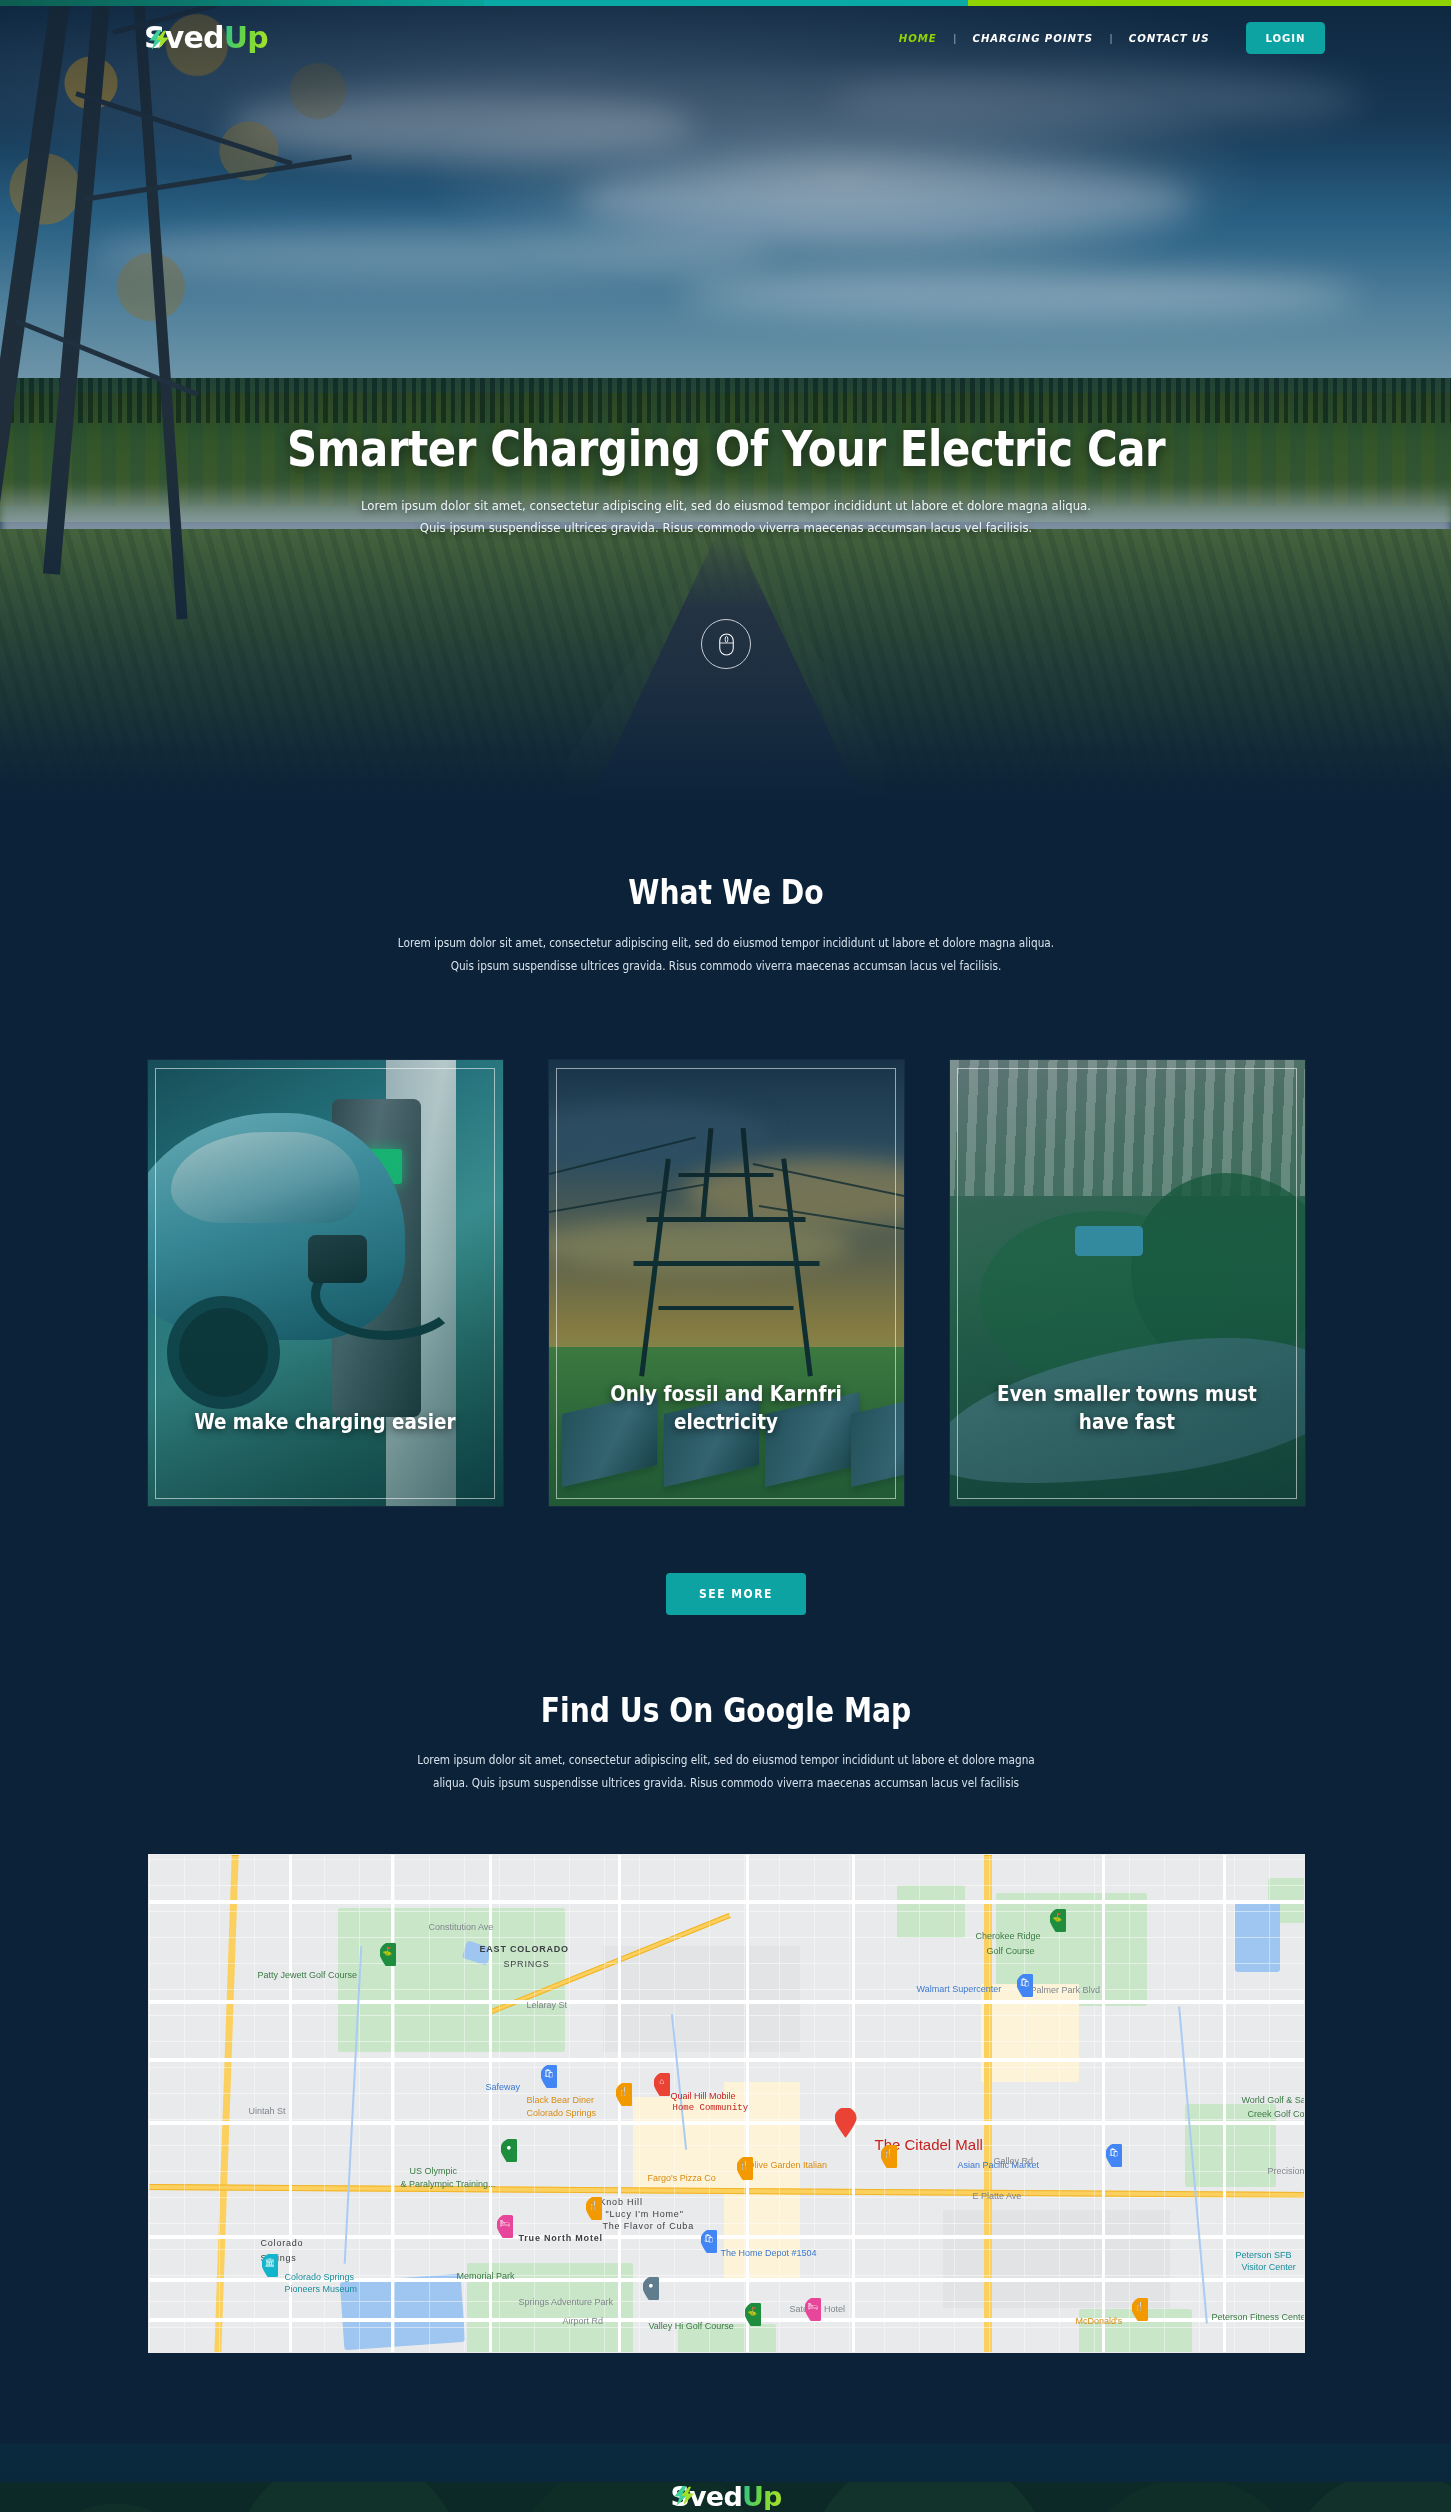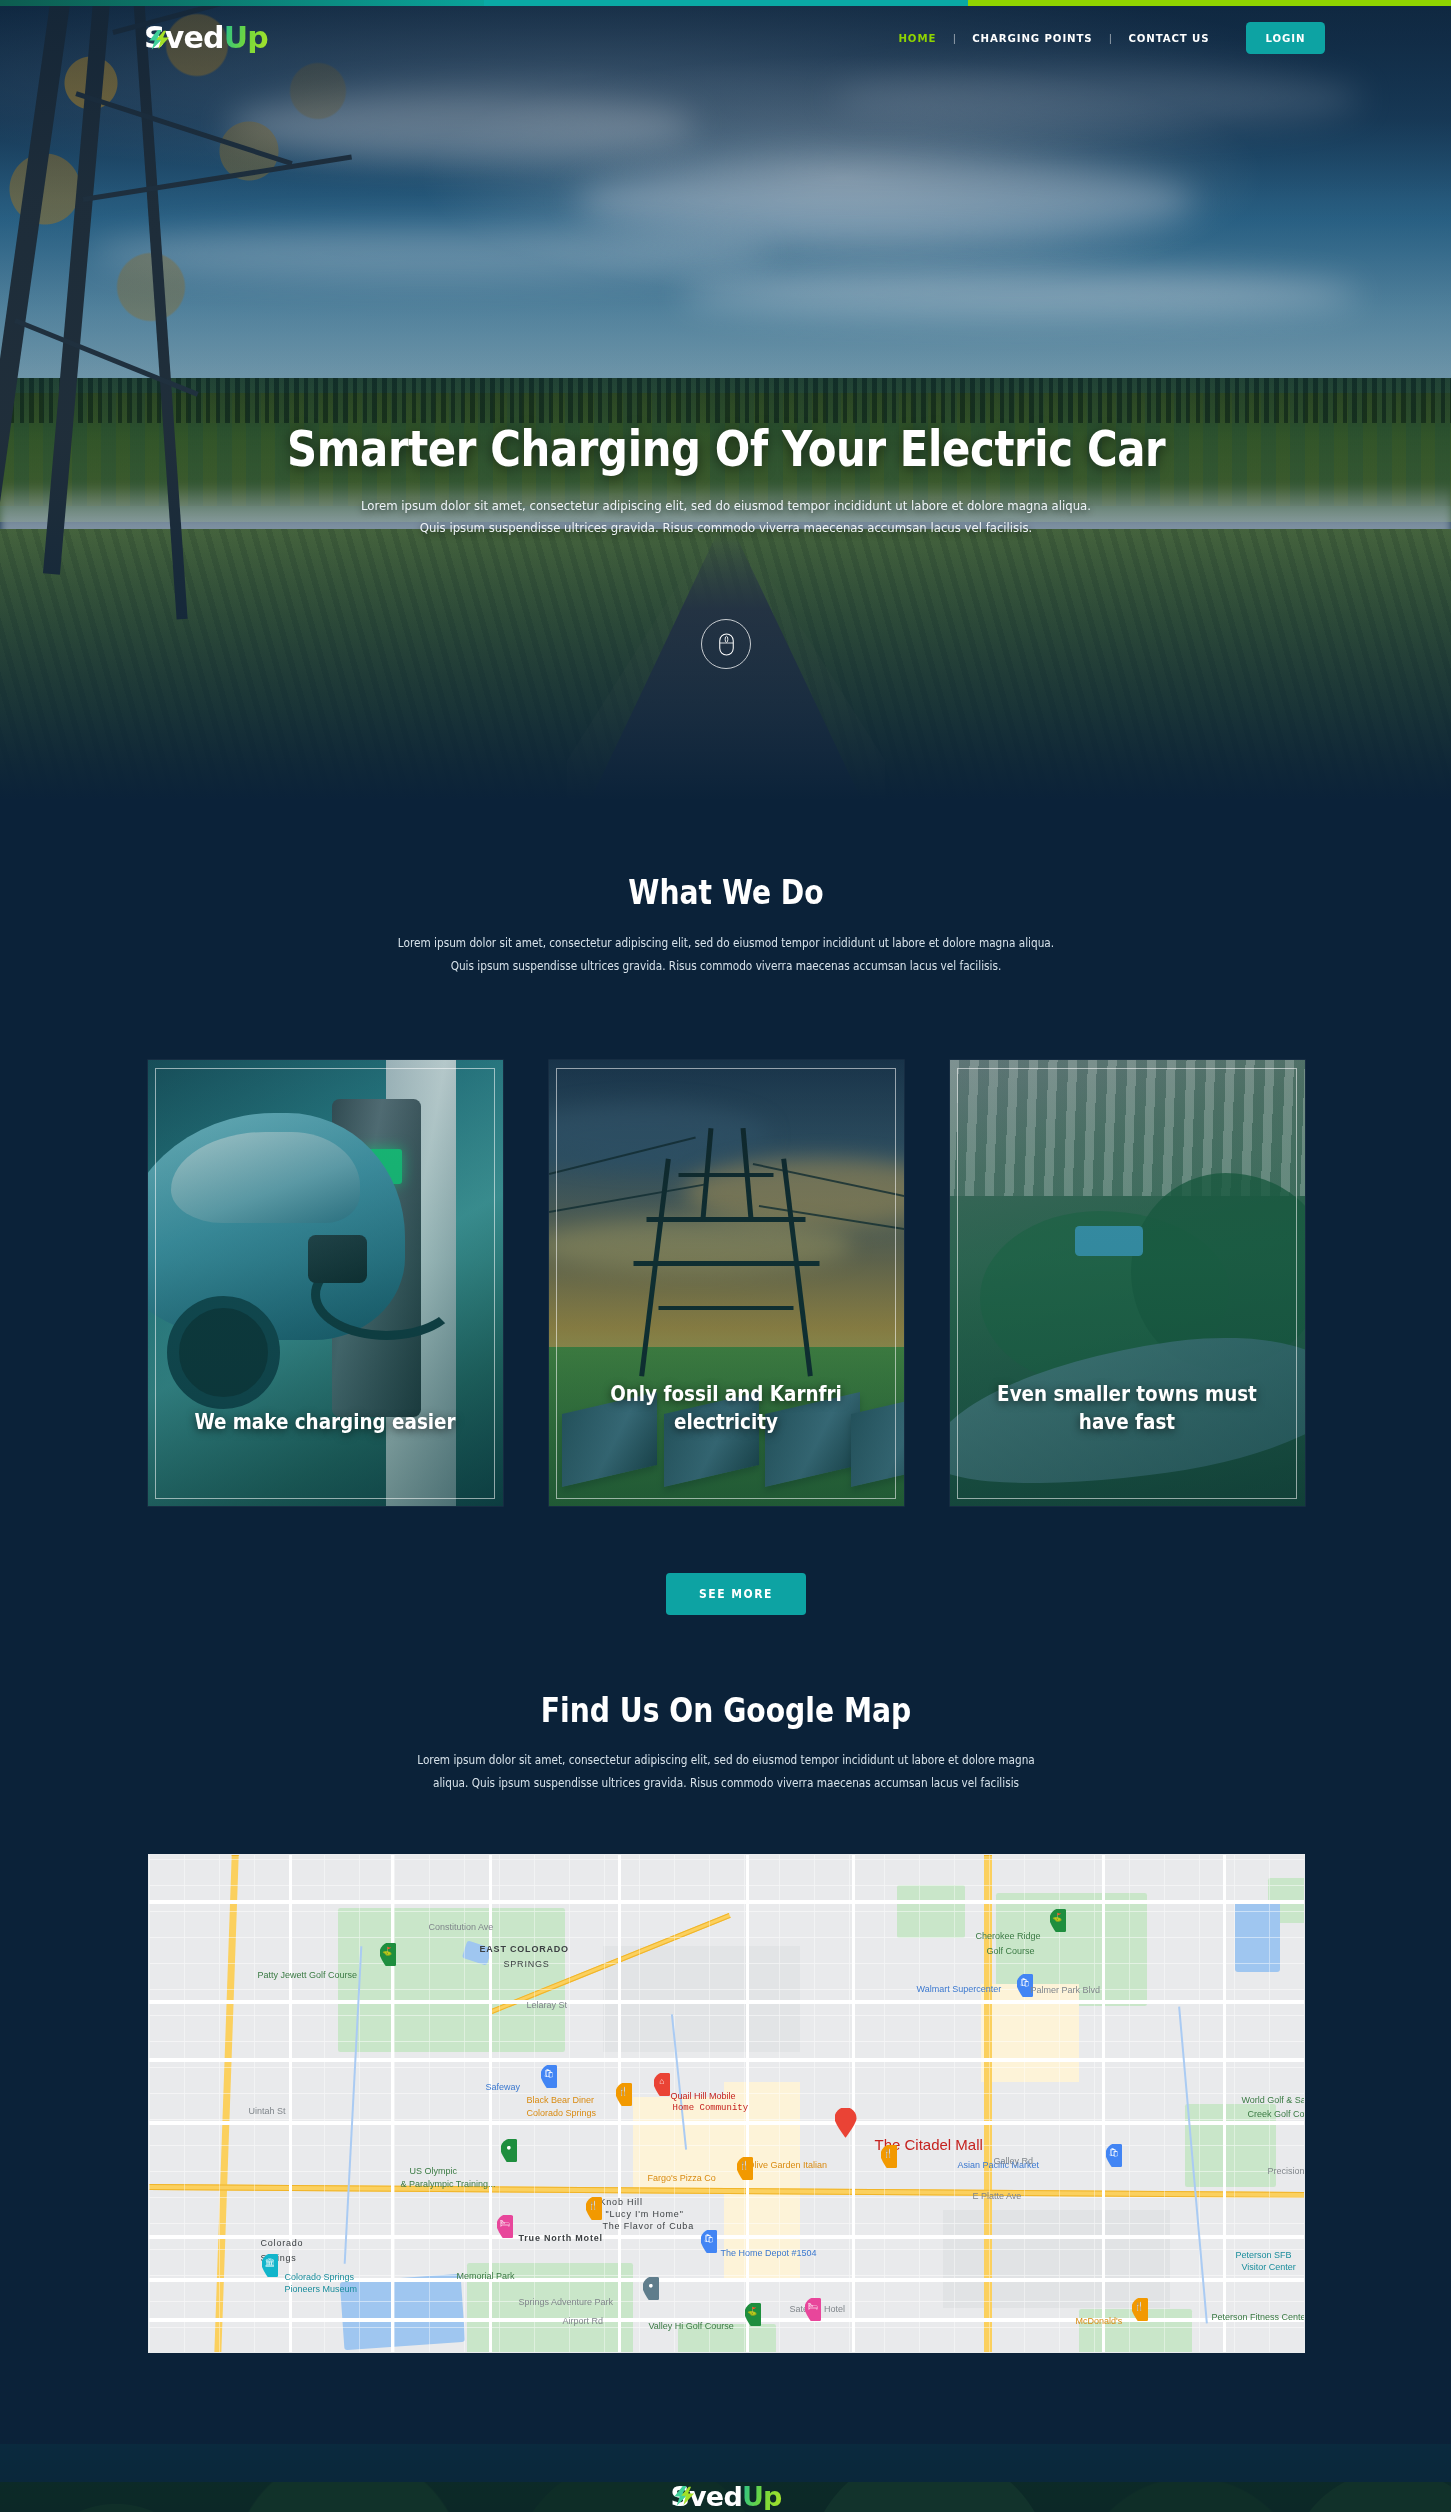--- a/index.html
+++ b/index.html
@@ -114,21 +114,21 @@
   }
   .logo-sved{ color:#fff; }
   .logo-up{
     background:linear-gradient(100deg,#29c18c 0%,#6fd63e 48%,#a7e22a 100%);
     -webkit-background-clip:text; background-clip:text; color:transparent;
   }
   .bolt{
     position:absolute; left:3px; top:9.8px; width:23px; height:19.7px; z-index:3;
   }
   .nav-right{ display:flex; align-items:center; gap:0; }
-  .nav-links{ display:flex; align-items:flex-start; }
+  .nav-links{ display:flex; align-items:flex-start;font-style:italic; }
   .nav-link{
     font-family:"DejaVu Sans Condensed","Liberation Sans", sans-serif;
     font-size:11.3px; font-weight:bold; letter-spacing:0.9px; color:#fff;
     text-decoration:none; padding:0 16.6px; cursor:pointer; white-space:nowrap;
   }
   .nav-link.active{ color:#8fd400; }
   .nav-sep{ color:rgba(255,255,255,.55); font-size:10.6px; }
   .login-btn{
     margin-left:19.7px; background:#0da3a3; color:#fff; border:none;
     font-family:"DejaVu Sans Condensed","Liberation Sans", sans-serif;

